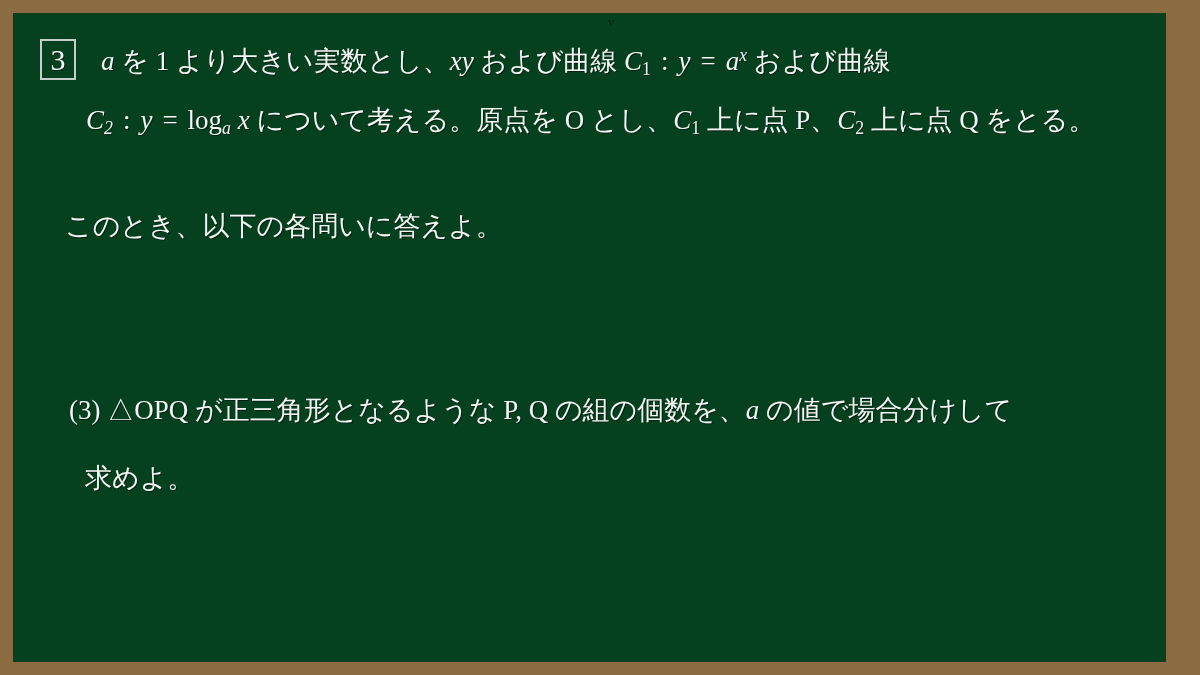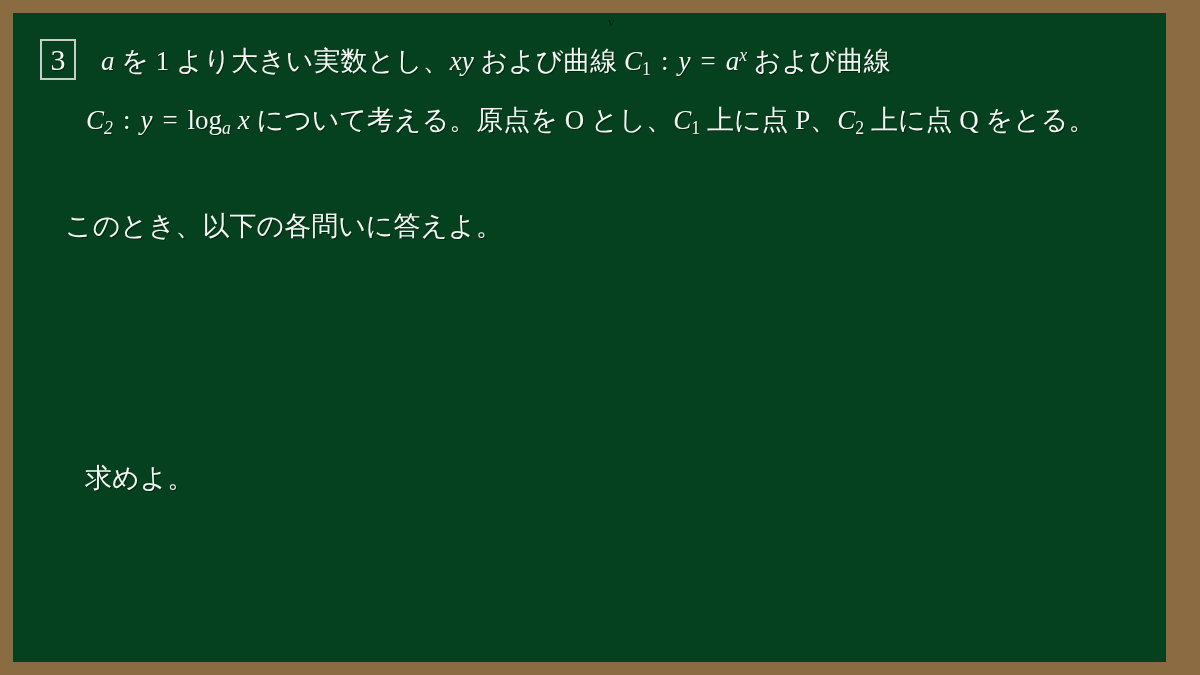--- a/index.html
+++ b/index.html
@@ -109,19 +109,22 @@
       <span class="mi">C</span><span class="subi">2</span><span class="mr op"> : </span><span class="mi">y</span><span class="mr op"> = </span><span class="mr">log</span><span class="subi">a</span><span class="mi"> x</span><span class="jp"> について考える。原点を O とし、</span><span class="mi">C</span><span class="sub">1</span><span class="jp"> 上に点 P、</span><span class="mi">C</span><span class="sub">2</span><span class="jp"> 上に点 Q をとる。</span>
     </div>
 
     <div class="line ln" style="left:52px; top:152px;margin-top:48px;">
       <span class="jp">このとき、以下の各問いに答えよ。</span>
     </div>
 
 
 
 
+    <div class="line ln" style="left:56px; top:384px;">
+      <span class="itemno">(3)</span><span class="jp">  △OPQ が正三角形となるような P, Q の組の個数を、</span><span class="mi">a</span><span class="jp"> の値で場合分けして</span>
+    </div>
 
     <div class="line ln" style="left:72px; top:452px;">
       <span class="jp">求めよ。</span>
     </div>
 
   </div>
 </div>
 
 </body></html>

